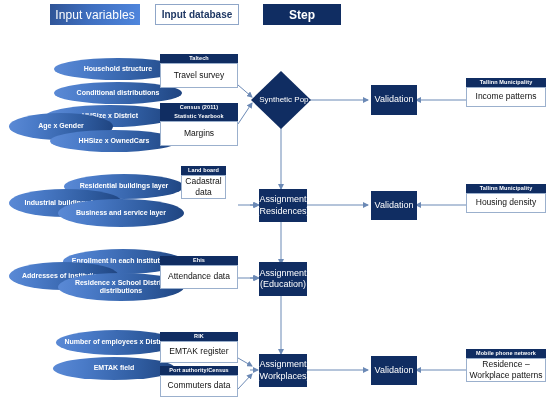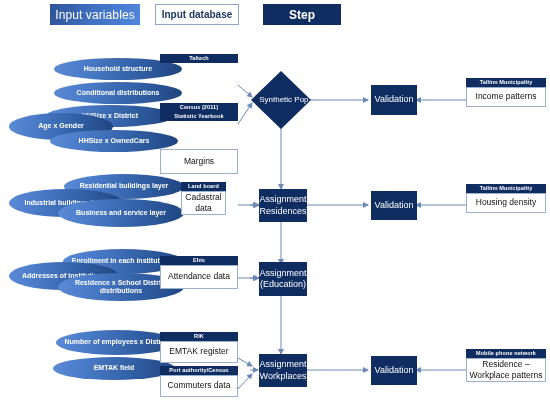--- a/index.html
+++ b/index.html
@@ -127,26 +127,27 @@
   <div class="ellipse" style="left:54px;top:82px;width:128px;height:22px;">Conditional  distributions</div>
 
   <div class="ellipse" style="left:46px;top:105px;width:128px;height:22px;">HHSize x District</div>
 
   <div class="ellipse" style="left:9px;top:113px;width:104px;height:27px;">Age x Gender</div>
 
   <div class="ellipse" style="left:50px;top:130px;width:128px;height:22px;">HHSize x OwnedCars</div>
 
   <div class="db-wrap" style="left:160px;top:54px;width:78px;">
     <div class="db-head">Taltech</div>
+    <div class="db-body" style="height:25px;">Travel survey</div>
   </div>
 
   <div class="db-wrap" style="left:160px;top:103px;width:78px;">
     <div class="db-head">Census (2011)</div>
     <div class="db-head second">Statistic Yearbook</div>
-    <div class="db-body" style="height:25px;margin-top:28px;">Margins</div>
+    <div class="db-body" style="height:25px;">Margins</div>
   </div>
 
   <div class="diamond-wrap" style="left:251px;top:71px;width:60px;height:58px;">
     <svg class="diamond-shape" width="60" height="58" viewBox="0 0 60 58">
       <polygon points="30,0 60,29 30,58 0,29" fill="#102d62"></polygon>
     </svg>
     <div class="diamond-label">Synthetic Pop.</div>
   </div>
 
   <div class="node step" style="left:371px;top:85px;width:46px;height:30px;">Validation</div>
@@ -155,21 +156,21 @@
     <div class="db-head">Tallinn Municipality</div>
     <div class="db-body" style="height:20px;">Income patterns</div>
   </div>
 
   <div class="ellipse" style="left:64px;top:174px;width:120px;height:25px;">Residential buildings layer</div>
 
   <div class="ellipse" style="left:9px;top:189px;width:114px;height:28px;">Industrial buildings layer</div>
 
   <div class="ellipse" style="left:58px;top:199px;width:126px;height:28px;">Business and service layer</div>
 
-  <div class="db-wrap" style="left:160px;top:182px;width:66px;padding-left:21px;">
+  <div class="db-wrap" style="left:160px;top:166px;width:66px;padding-left:21px;">
     <div class="db-head">Land board</div>
     <div class="db-body" style="height:24px;">Cadastral data</div>
   </div>
 
   <div class="node step" style="left:259px;top:189px;width:48px;height:33px;">Assignment (Residences)</div>
 
   <div class="node step" style="left:371px;top:191px;width:46px;height:29px;">Validation</div>
 
   <div class="db-wrap" style="left:466px;top:184px;width:80px;">
     <div class="db-head">Tallinn Municipality</div>

